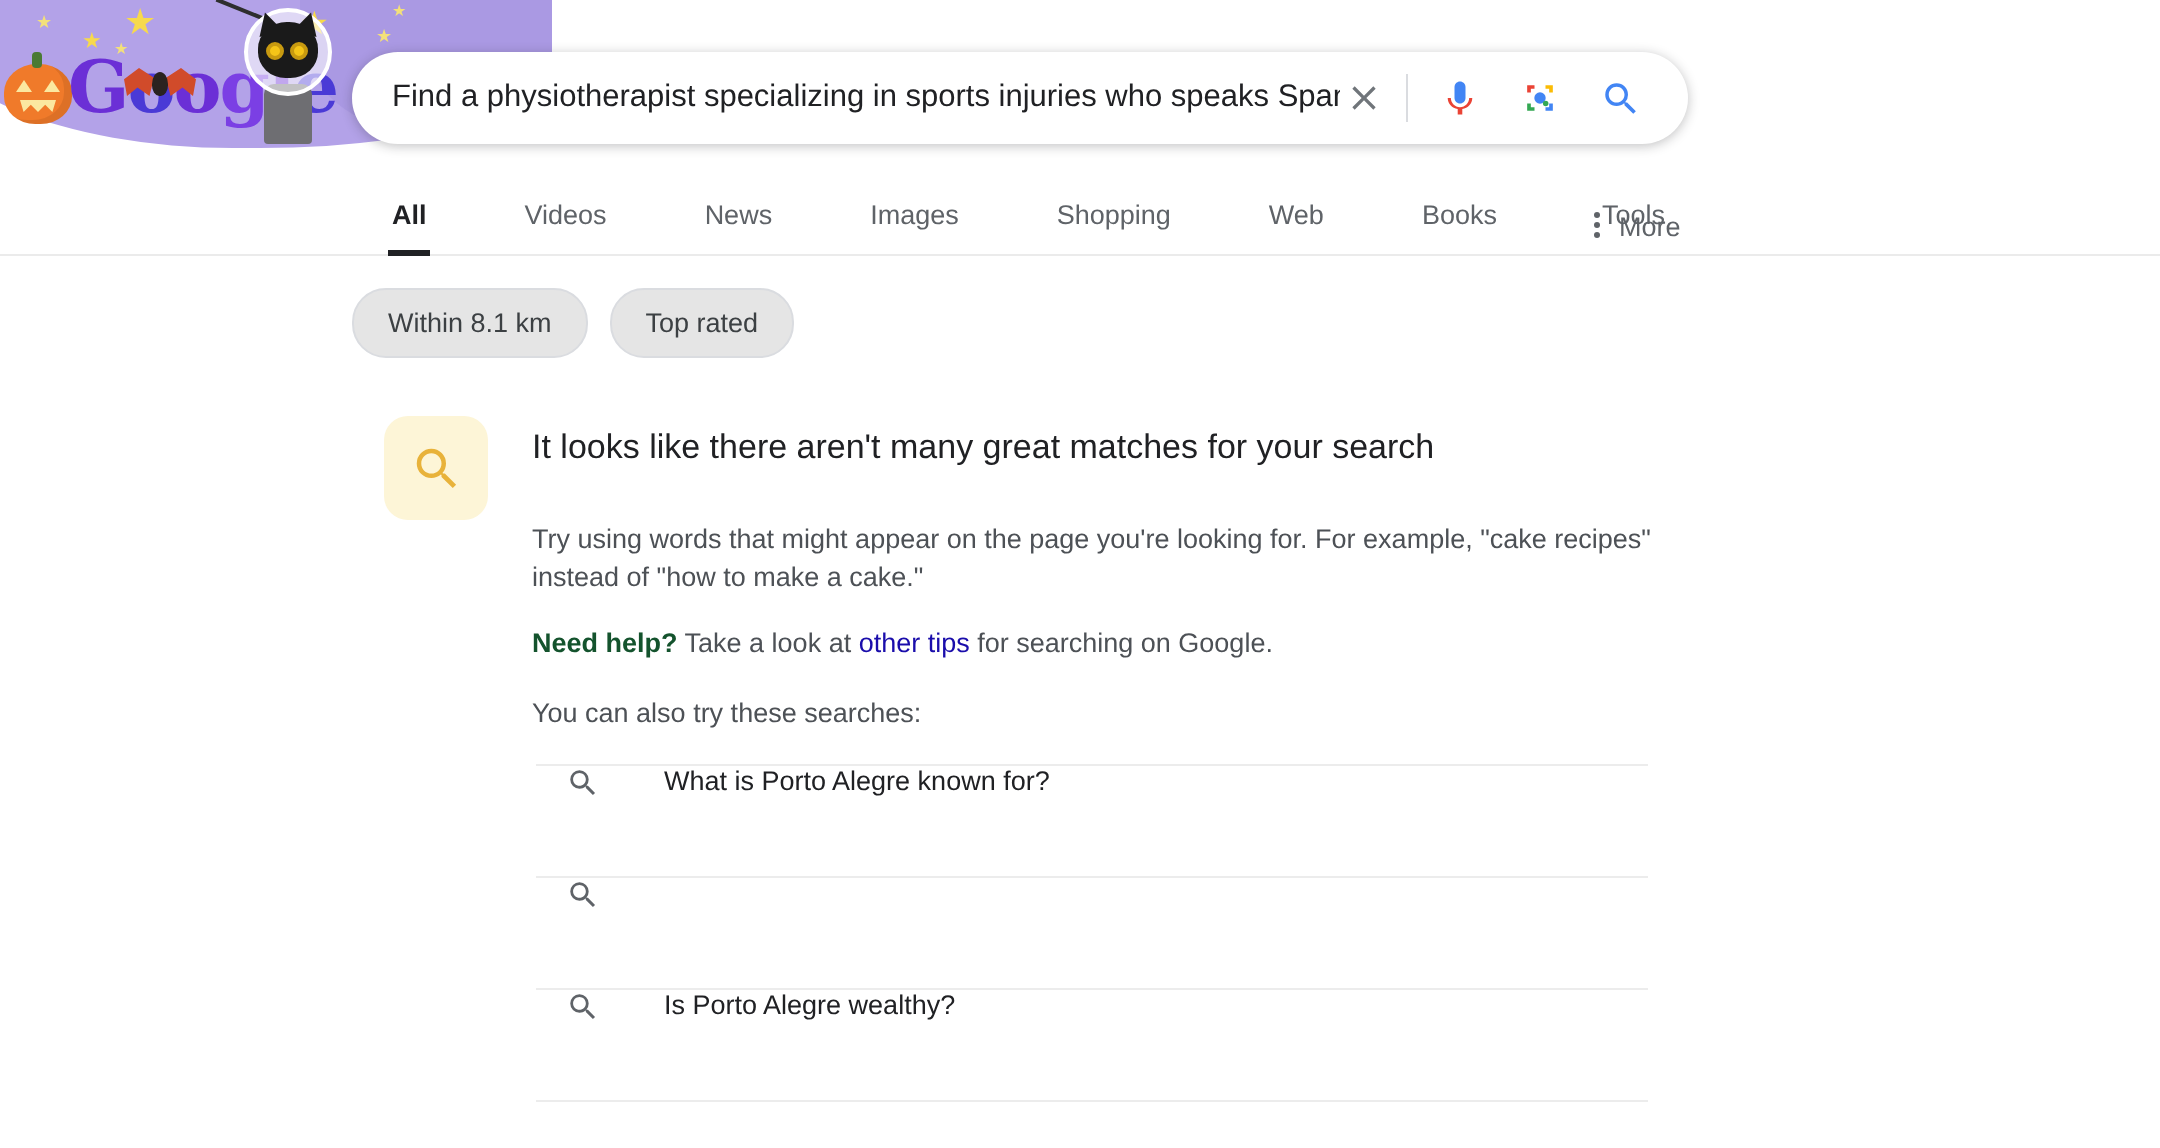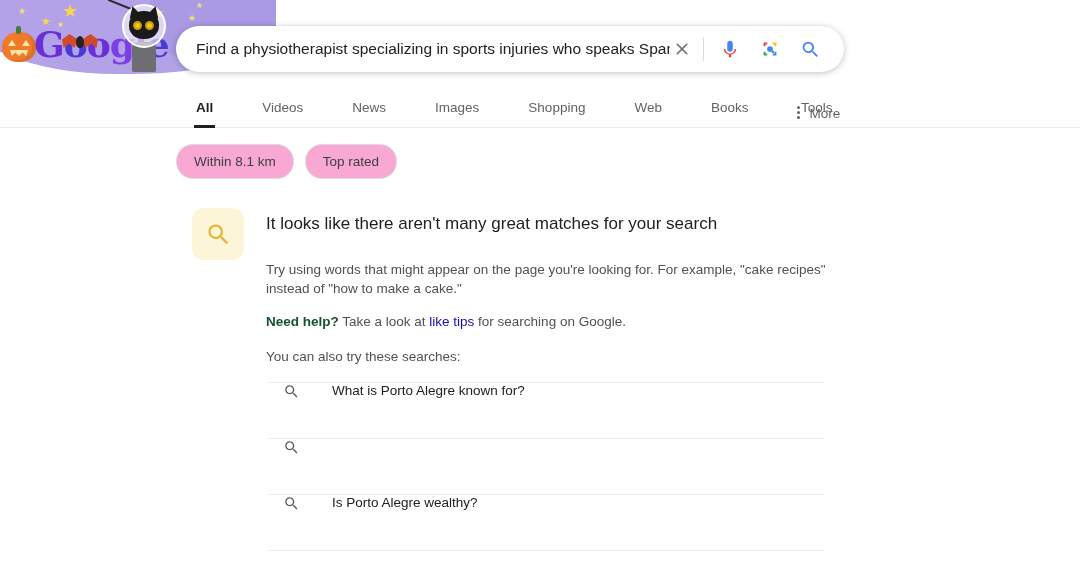--- a/index.html
+++ b/index.html
@@ -329,21 +329,21 @@
   .chip {
     height: 33px;
     padding: 0 17px;
     border: 1px solid #dadce0;
     border-radius: 17px;
     display: flex;
     align-items: center;
     font-size: 13.5px;
     color: #3c4043;
     margin-right: 11px;
-    background: #f9a8d4;
+    background: #e5e5e5;
     cursor: pointer;
     white-space: nowrap;
   }
 
   
   .result {
     position: absolute;
     left: 192px;
     top: 208px;
     width: 660px;
@@ -562,21 +562,21 @@
     <div class="nm-icon">
       <svg width="27" height="27" viewBox="0 0 24 24">
         <path d="M15.5 14h-.79l-.28-.27A6.47 6.47 0 0016 9.5 6.5 6.5 0 109.5 16c1.61 0 3.09-.59 4.23-1.57l.27.28v.79l5 4.99L20.49 19l-4.99-5zm-6 0C7.01 14 5 11.99 5 9.5S7.01 5 9.5 5 14 7.01 14 9.5 11.99 14 9.5 14z" fill="#e8b23a"></path>
       </svg>
     </div>
     <h1 class="nm-title">It looks like there aren't many great matches for your search</h1>
   </div>
 
   <div class="body-text">
     <p class="p-tip">Try using words that might appear on the page you're looking for. For example, "cake recipes" instead of "how to make a cake."</p>
-    <p class="p-help"><b>Need help?</b><span> Take a look at </span><a class="link">like tips</a><span> for searching on Google.</span></p>
+    <p class="p-help"><b>Need help?</b><span> Take a look at </span><a class="link">other tips</a><span> for searching on Google.</span></p>
     <p class="p-also">You can also try these searches:</p>
   </div>
 </div>
 
 <div class="suggestions">
   <div class="sugg-item">
     <span class="sugg-icon">
       <svg width="17" height="17" viewBox="0 0 24 24">
         <path d="M15.5 14h-.79l-.28-.27A6.47 6.47 0 0016 9.5 6.5 6.5 0 109.5 16c1.61 0 3.09-.59 4.23-1.57l.27.28v.79l5 4.99L20.49 19l-4.99-5zm-6 0C7.01 14 5 11.99 5 9.5S7.01 5 9.5 5 14 7.01 14 9.5 11.99 14 9.5 14z" fill="#5f6368"></path>
       </svg>

